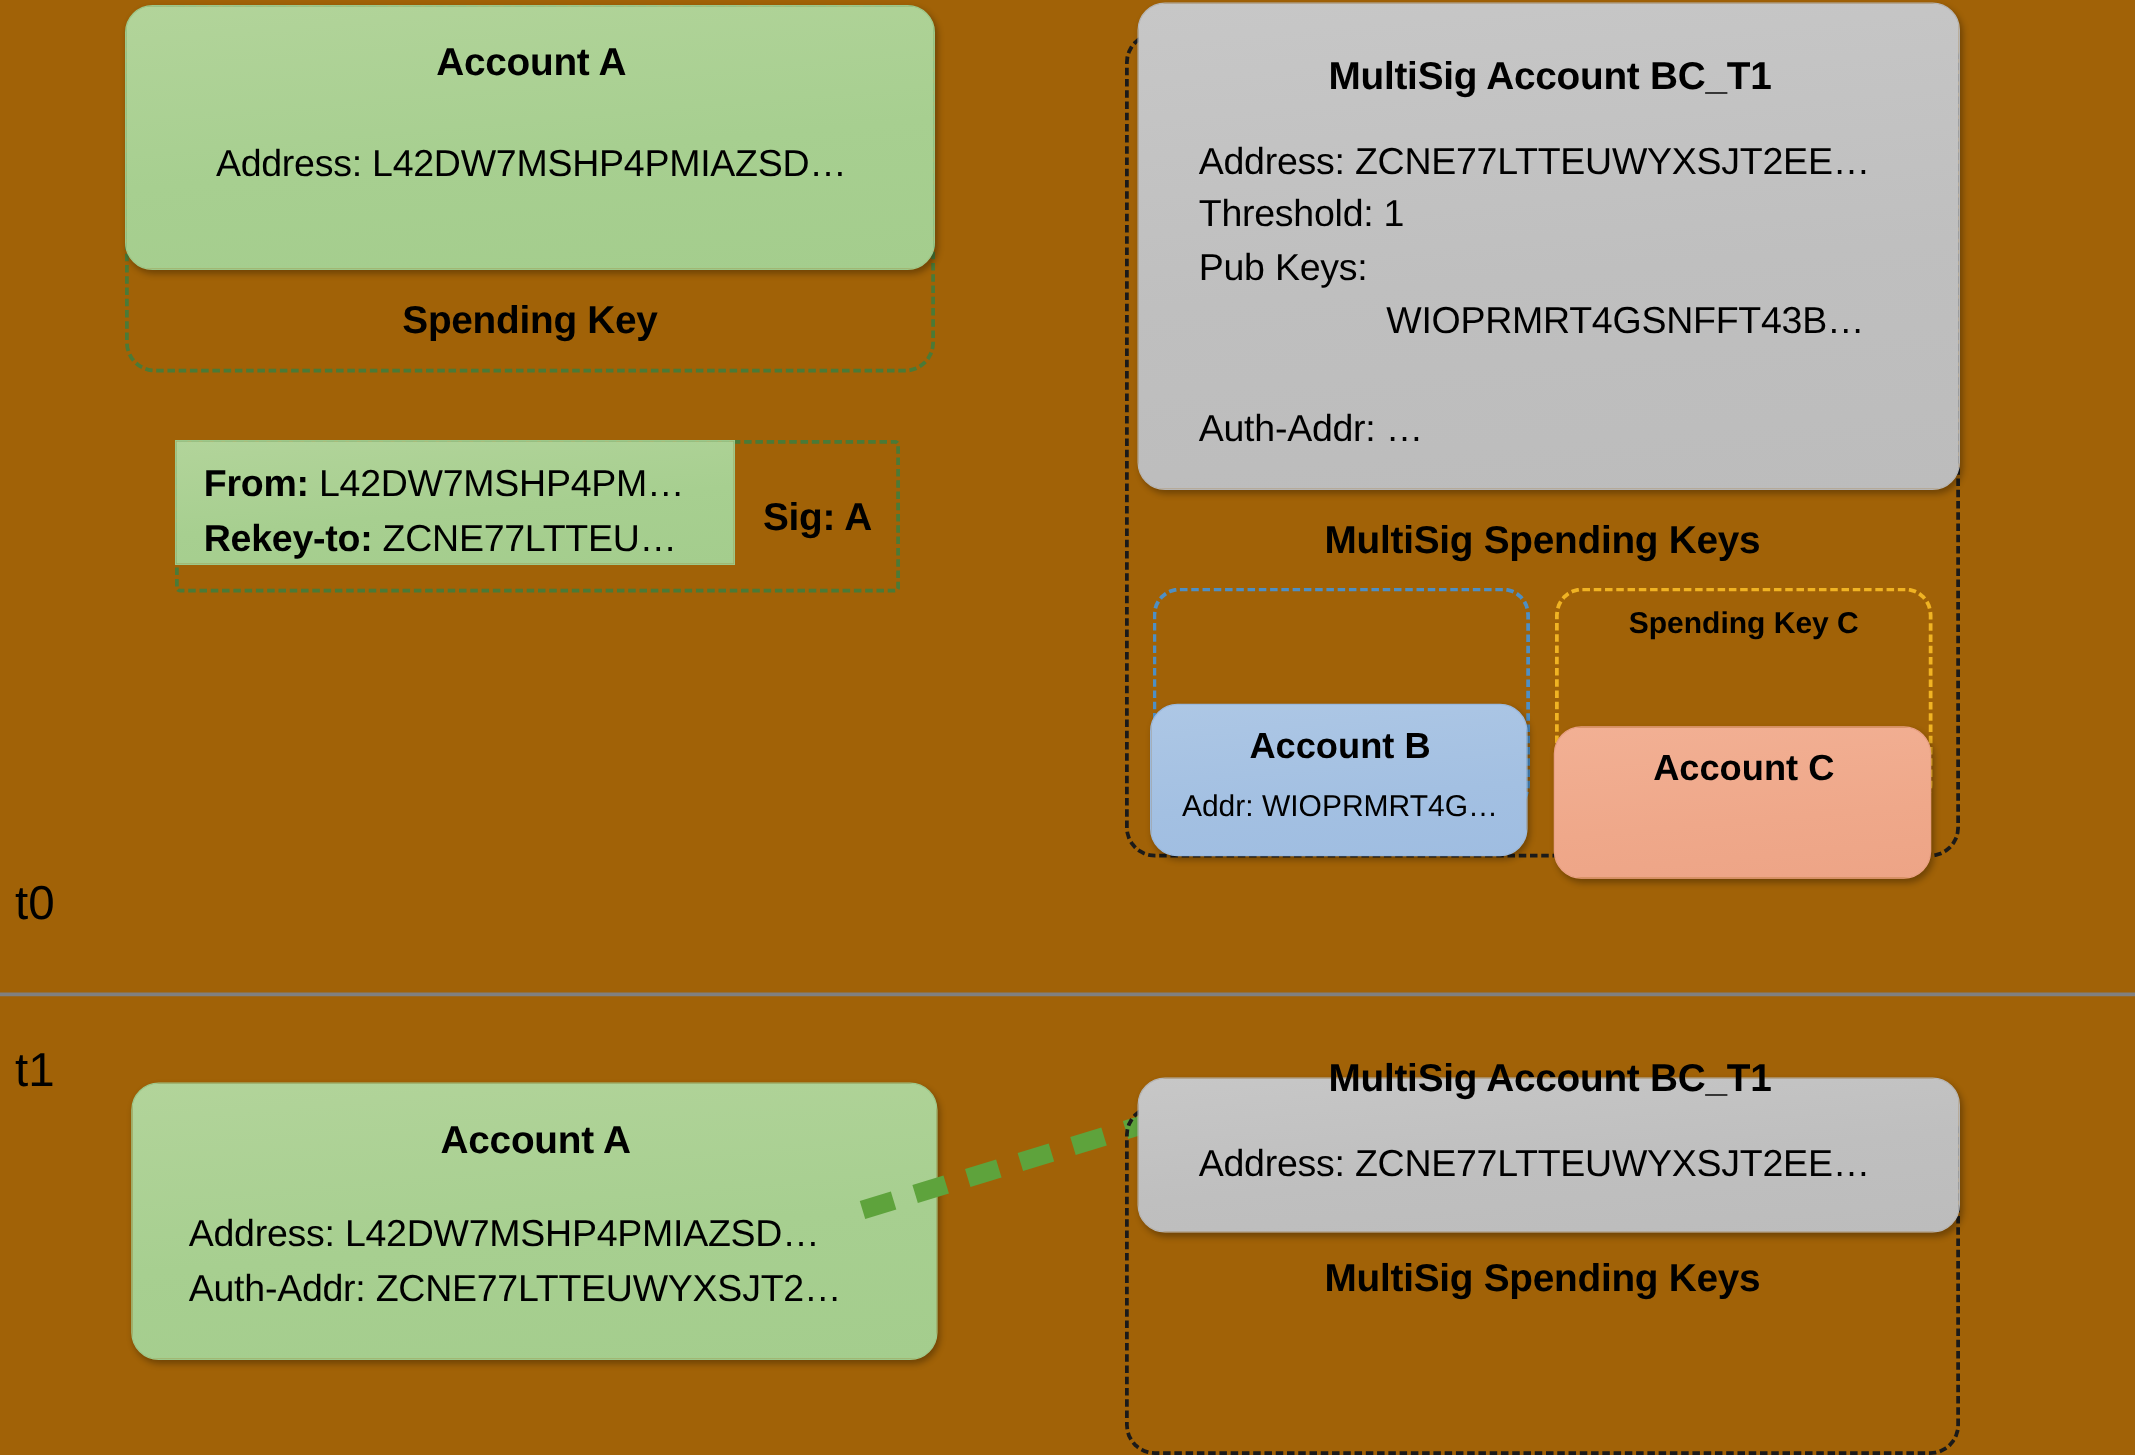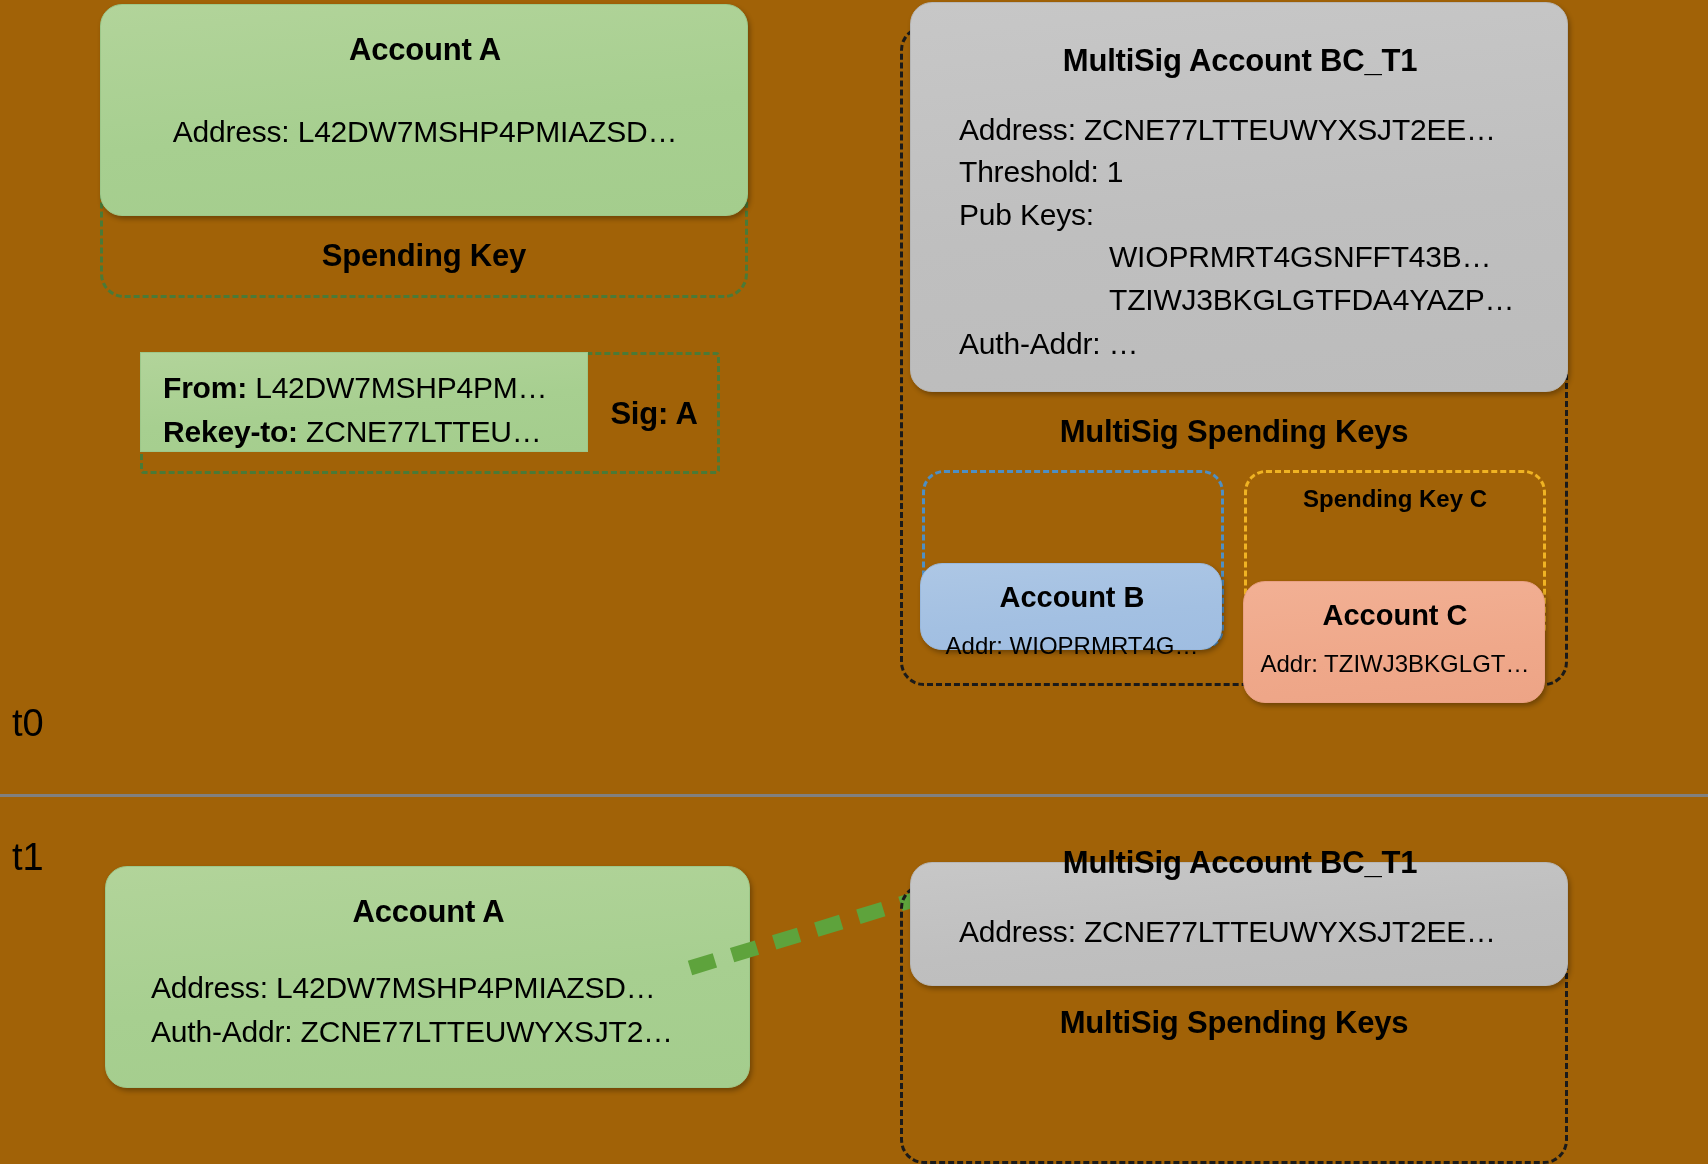--- a/index.html
+++ b/index.html
@@ -133,39 +133,37 @@
   <div class="abs center title-bold" style="left:588px; top:396px; width:132px;">Sig: A</div>
 
   <div class="abs dash-black" style="left:900px; top:26px; width:668px; height:660px;"></div>
 
   <div class="abs card card-grey" style="left:910px; top:2px; width:658px; height:390px;">
     <div class="abs center title-bold" style="left:0; top:40px; width:658px;">MultiSig Account BC_T1</div>
     <div class="abs body-txt" style="left:48px; top:110px;">Address: ZCNE77LTTEUWYXSJT2EE…</div>
     <div class="abs body-txt" style="left:48px; top:152px;">Threshold: 1</div>
     <div class="abs body-txt" style="left:48px; top:195px;text-align:center;">Pub Keys:</div>
     <div class="abs body-txt" style="left:198px; top:237px;">WIOPRMRT4GSNFFT43B…</div>
-    <div class="abs body-txt" style="left:198px; top:280px;">TZIWJ3BKGLGTFDA4YAZP…</div>
     <div class="abs body-txt" style="left:48px; top:324px;">Auth-Addr: …</div>
   </div>
 
   <div class="abs center title-bold" style="left:900px; top:414px; width:668px;">MultiSig Spending Keys</div>
 
   <div class="abs dash-blue" style="left:922px; top:470px; width:302px; height:180px;"></div>
 
   <div class="abs dash-yellow" style="left:1244px; top:470px; width:302px; height:180px;"></div>
   <div class="abs center small-key" style="left:1244px; top:485px; width:302px;">Spending Key C</div>
 
-  <div class="abs card card-blue" style="left:920px; top:563px; width:302px; height:87px;">
+  <div class="abs card card-blue" style="left:920px; top:563px; width:302px; height:122px;">
     <div class="abs center acct-name" style="left:0; top:17px; width:302px;">Account B</div>
     <div class="abs center acct-addr" style="left:0; top:68px; width:302px;">Addr: WIOPRMRT4G…</div>
   </div>
 
   <div class="abs card card-orange" style="left:1243px; top:581px; width:302px; height:122px;">
     <div class="abs center acct-name" style="left:0; top:17px; width:302px;">Account C</div>
-    <div class="abs center acct-addr" style="left:0; top:68px; width:302px;">Addr: TZIWJ3BKGLGT…</div>
   </div>
 
   <div class="abs tick-label" style="left:12px; top:702px;">t0</div>
 
   <div class="abs divider" style="left:0; top:794px; width:1708px;"></div>
 
   <div class="abs tick-label" style="left:12px; top:836px;">t1</div>
 
   <div class="abs card card-green" style="left:105px; top:866px; width:645px; height:222px;">
     <div class="abs center title-bold" style="left:0; top:27px; width:645px;">Account A</div>

